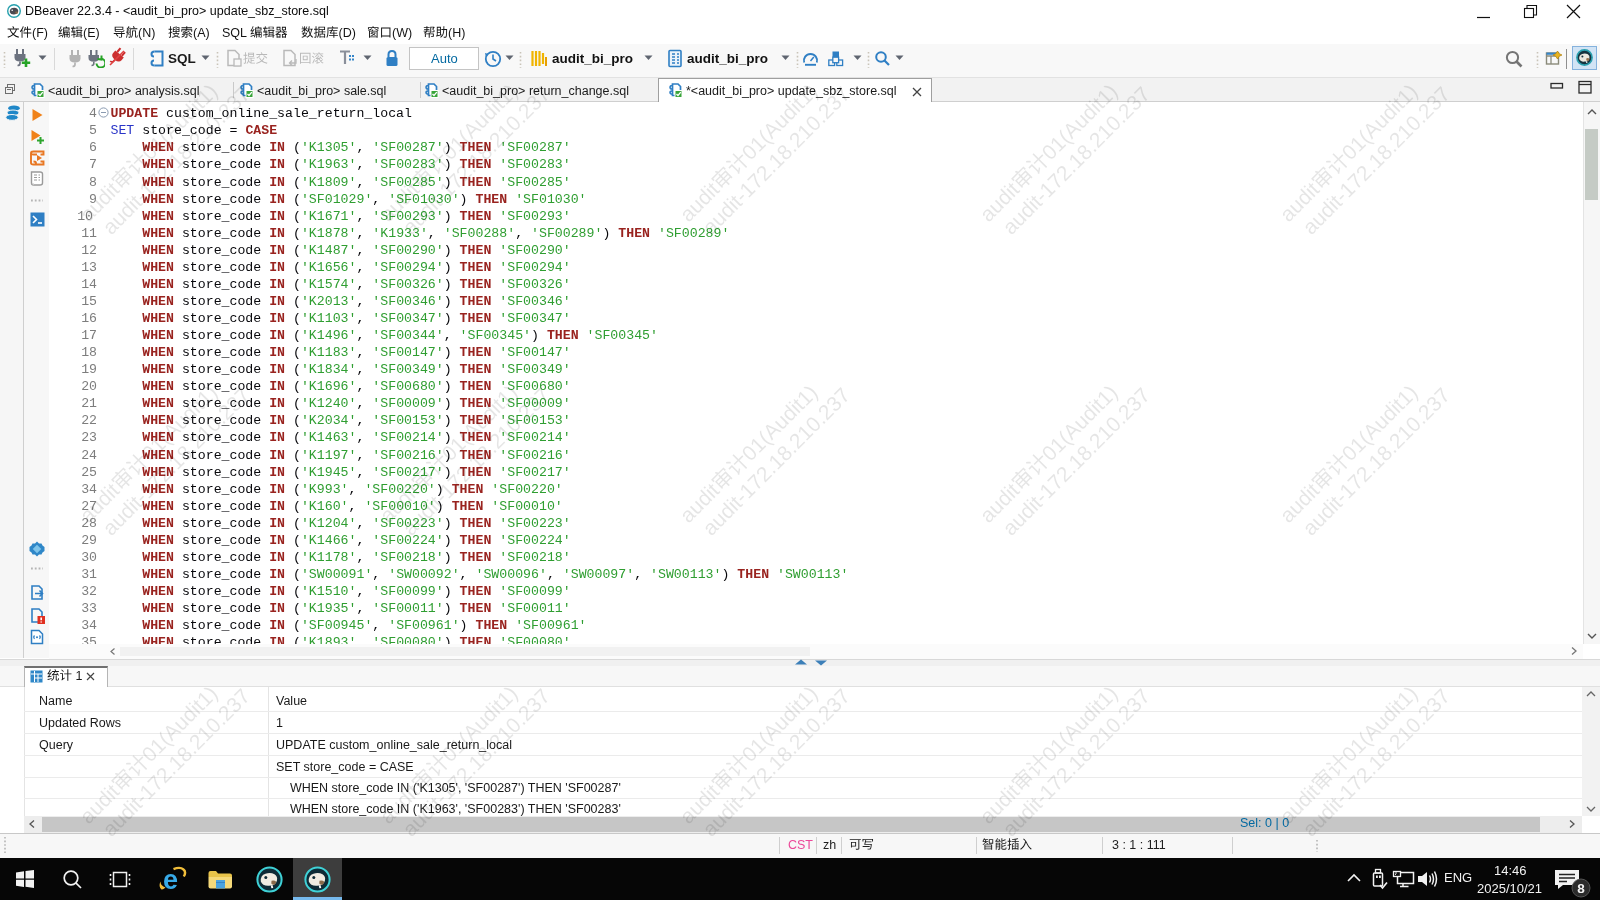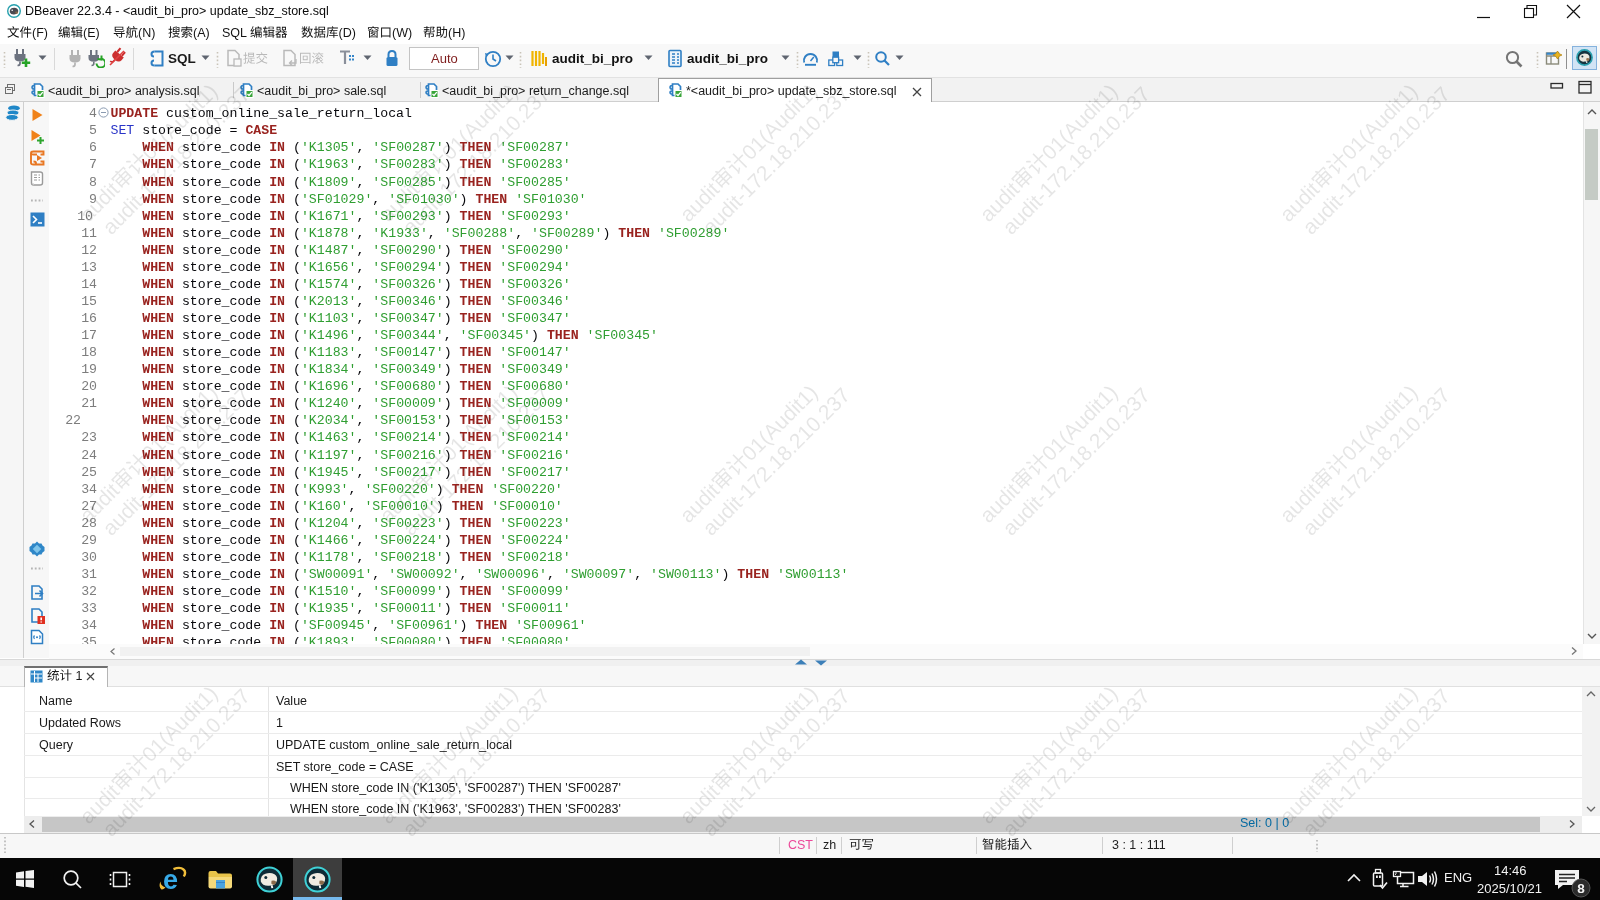--- a/index.html
+++ b/index.html
@@ -149,21 +149,21 @@
     <path d="M11 8 h2 M14 8 h2 M11 11.5 h2 M14 11.5 h2" stroke="#3585c8" stroke-width="1.8"></path>
   </svg>
 <svg style="position:absolute;left:363px;top:55px;" width="9" height="6" viewBox="0 0 9 6">
     <path d="M0.5 0.5 H8.5 L4.5 5Z" fill="#5f6570"></path>
   </svg>
 <svg style="position:absolute;left:384px;top:49px;" width="16" height="19" viewBox="0 0 16 19">
     <path d="M4.5 8 V5.5 Q4.5 2 8 2 Q11.5 2 11.5 5.5 V8" fill="none" stroke="#2f7fc4" stroke-width="2"></path>
     <rect x="2.5" y="8" width="11" height="9" rx="1.5" fill="#2f7fc4"></rect>
   </svg>
 <div style="position:absolute;left:409px;top:47px;width:70px;height:23px;background:#fff;border:1px solid #c4c4c4"></div>
-<div style="position:absolute;left:431px;top:51px;font:normal 13px 'Liberation Sans',sans-serif;color:#7f1d1d;white-space:pre;letter-spacing:0">Auto</div>
+<div style="position:absolute;left:431px;top:51px;font:normal 13px 'Liberation Sans',sans-serif;color:#0369a1;white-space:pre;letter-spacing:0">Auto</div>
 <svg style="position:absolute;left:484px;top:50px;" width="18" height="18" viewBox="0 0 18 18">
     <circle cx="9" cy="9" r="7.2" fill="none" stroke="#2f7fc4" stroke-width="1.8"></circle>
     <path d="M9 4.5 V9 L12 11" fill="none" stroke="#2f7fc4" stroke-width="1.6"></path>
     <path d="M1.8 6.5 L1 3 L4.5 4" fill="#2f7fc4"></path>
   </svg>
 <svg style="position:absolute;left:505px;top:55px;" width="9" height="6" viewBox="0 0 9 6">
     <path d="M0.5 0.5 H8.5 L4.5 5Z" fill="#5f6570"></path>
   </svg>
 <svg style="position:absolute;left:519px;top:50px;" width="4" height="20" viewBox="0 0 4 20">
     <path d="M1.5 2 V18" stroke="#c9c4b8" stroke-width="1.6" stroke-dasharray="1.6 2.2"></path>
@@ -344,21 +344,21 @@
     <div style="position:absolute;top:139.78px;right:0;height:17.06px;line-height:17.06px">12</div>
     <div style="position:absolute;top:156.84px;right:0;height:17.06px;line-height:17.06px">13</div>
     <div style="position:absolute;top:173.90px;right:0;height:17.06px;line-height:17.06px">14</div>
     <div style="position:absolute;top:190.96px;right:0;height:17.06px;line-height:17.06px">15</div>
     <div style="position:absolute;top:208.02px;right:0;height:17.06px;line-height:17.06px">16</div>
     <div style="position:absolute;top:225.08px;right:0;height:17.06px;line-height:17.06px">17</div>
     <div style="position:absolute;top:242.14px;right:0;height:17.06px;line-height:17.06px">18</div>
     <div style="position:absolute;top:259.20px;right:0;height:17.06px;line-height:17.06px">19</div>
     <div style="position:absolute;top:276.26px;right:0;height:17.06px;line-height:17.06px">20</div>
     <div style="position:absolute;top:293.32px;right:0;height:17.06px;line-height:17.06px">21</div>
-    <div style="position:absolute;top:310.38px;right:16px;height:17.06px;line-height:17.06px">22</div>
+    <div style="position:absolute;top:310.38px;right:0;height:17.06px;line-height:17.06px">22</div>
     <div style="position:absolute;top:327.44px;right:0;height:17.06px;line-height:17.06px">23</div>
     <div style="position:absolute;top:344.50px;right:0;height:17.06px;line-height:17.06px">24</div>
     <div style="position:absolute;top:361.56px;right:0;height:17.06px;line-height:17.06px">25</div>
     <div style="position:absolute;top:378.62px;right:0;height:17.06px;line-height:17.06px">34</div>
     <div style="position:absolute;top:395.68px;right:0;height:17.06px;line-height:17.06px">27</div>
     <div style="position:absolute;top:412.74px;right:0;height:17.06px;line-height:17.06px">28</div>
     <div style="position:absolute;top:429.80px;right:0;height:17.06px;line-height:17.06px">29</div>
     <div style="position:absolute;top:446.86px;right:0;height:17.06px;line-height:17.06px">30</div>
     <div style="position:absolute;top:463.92px;right:0;height:17.06px;line-height:17.06px">31</div>
     <div style="position:absolute;top:480.98px;right:0;height:17.06px;line-height:17.06px">32</div>

